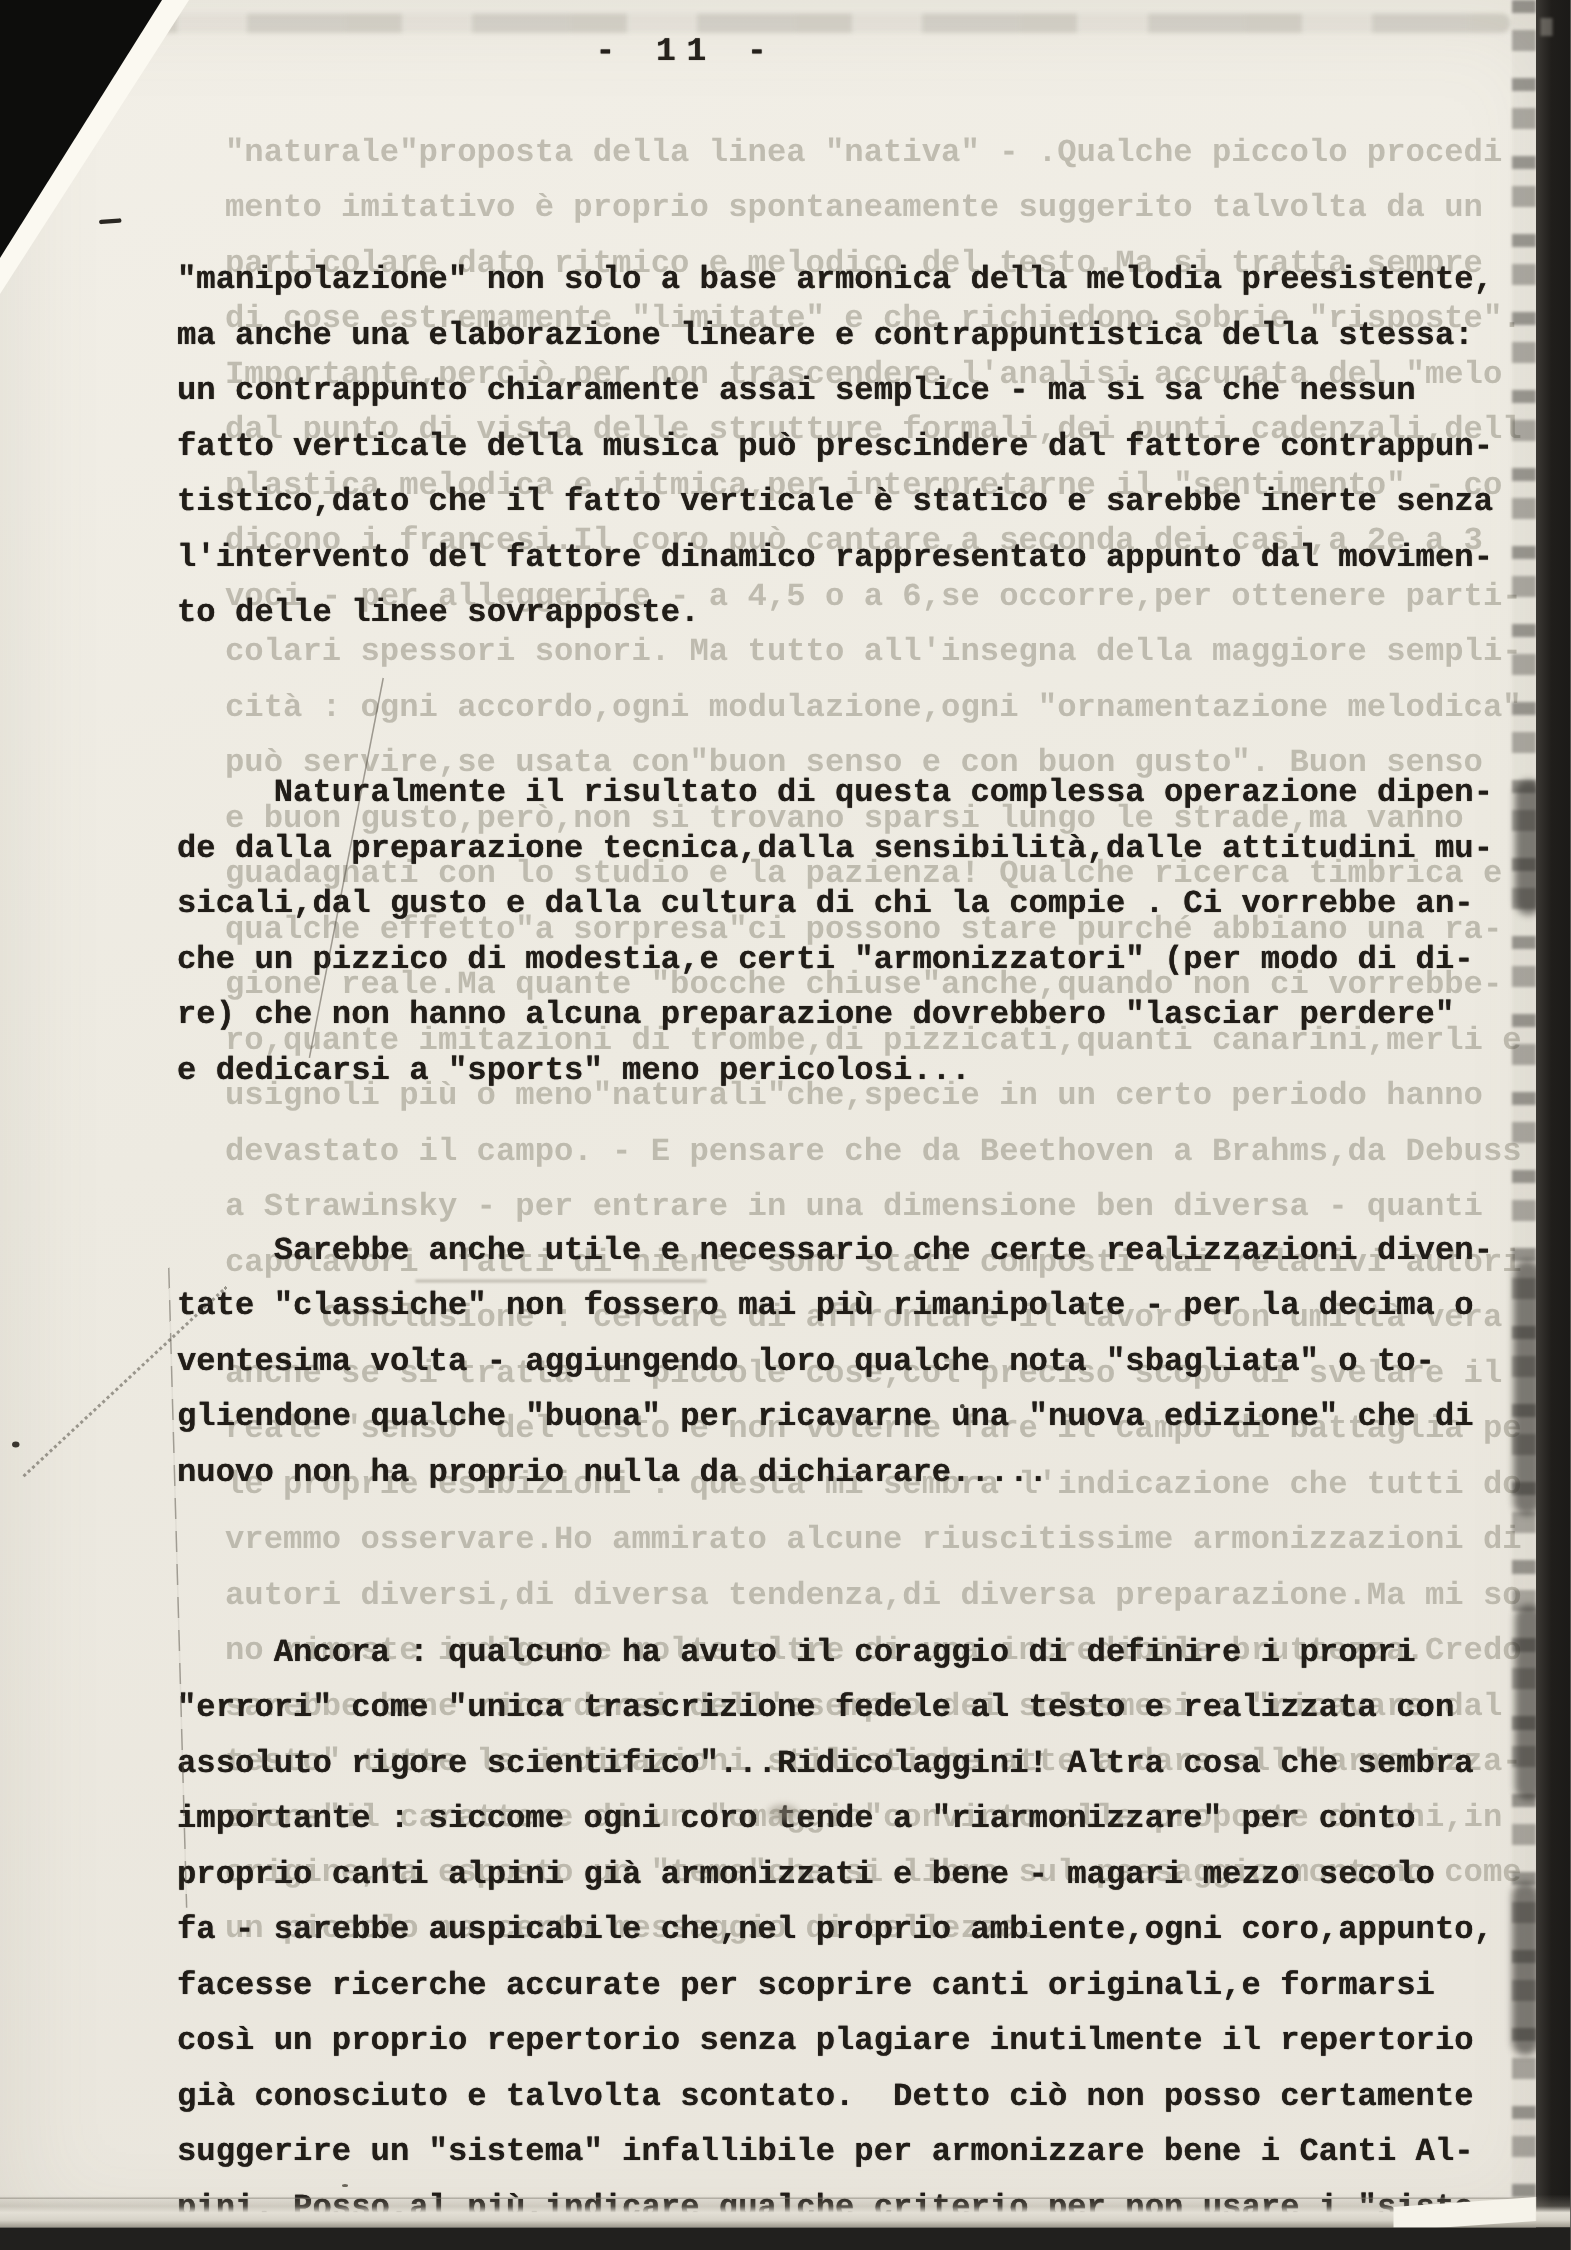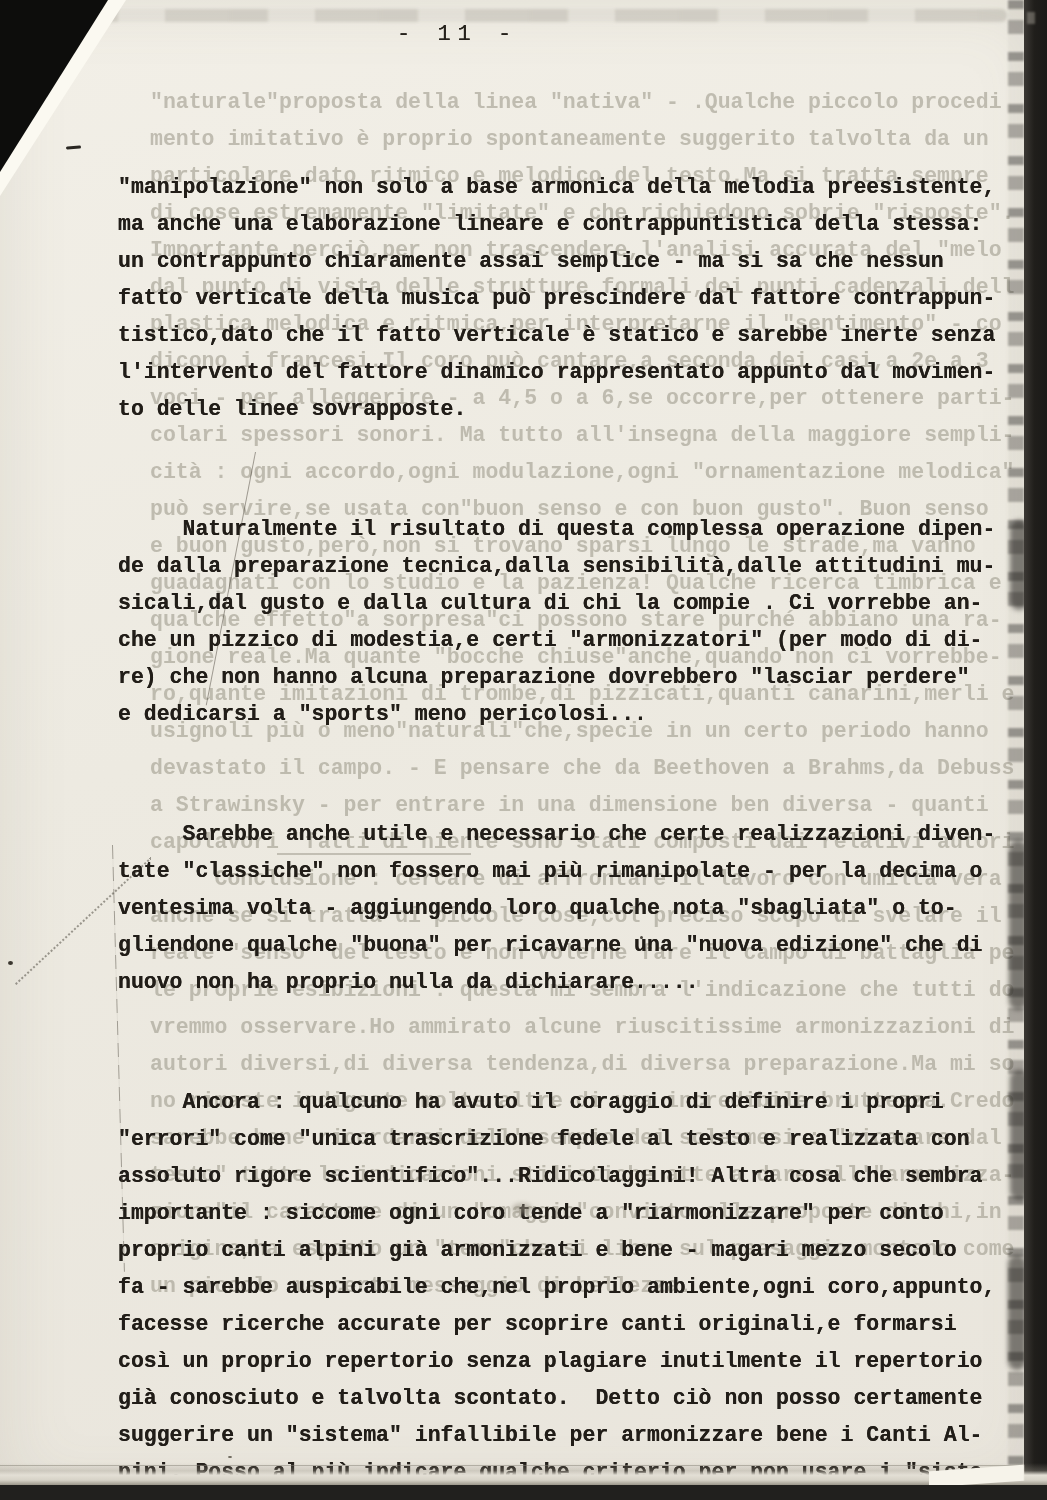--- a/index.html
+++ b/index.html
@@ -11,21 +11,21 @@
   }
   
   .ghost-layer{
     position:absolute;left:150px;top:84px;
     font-size:21.5px;line-height:37px;font-weight:bold;white-space:pre;
     color:rgba(151,147,133,0.55);filter:blur(0.5px);
   }
   .ghost-underline{position:absolute;left:277px;top:853px;width:194px;height:2px;
     background:rgba(151,147,133,0.5);filter:blur(0.6px);}
   .page-number{
-    position:absolute;left:397px;top:22px;font-size:22px;font-weight:normal;
+    position:absolute;left:397px;top:22px;font-size:22px;font-weight:bold;
     letter-spacing:7px;color:#26221c;text-shadow:0 0 0.6px rgba(32,28,22,0.85);
   }
   .main-text{
     position:absolute;left:118px;top:95px;
     font-size:21.5px;line-height:37px;font-weight:bold;white-space:pre;
     color:#211d18;text-shadow:0 0 0.6px rgba(28,24,19,0.9);
   }
   .main-text p{margin:9px 0 0;}
   .main-text p:first-child{margin-top:0;}
   

